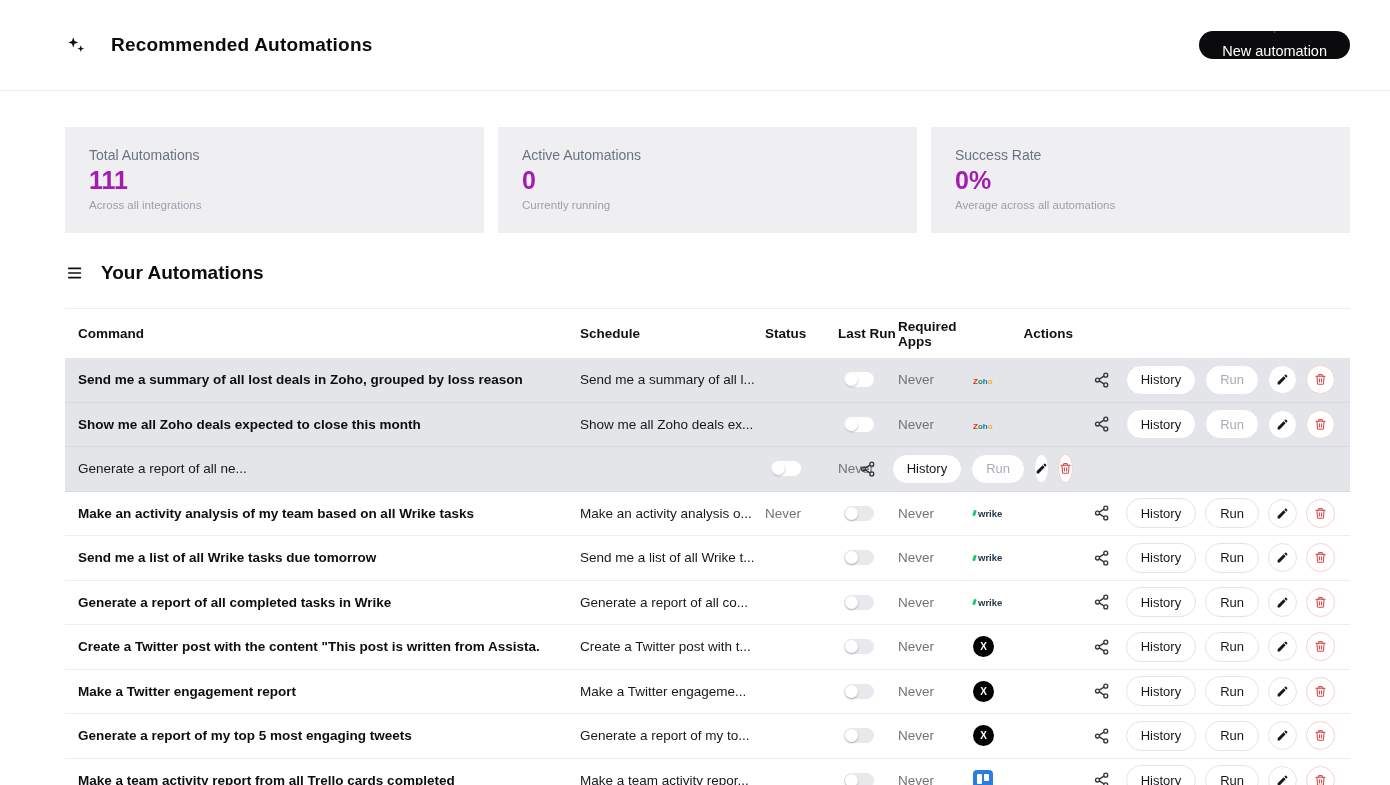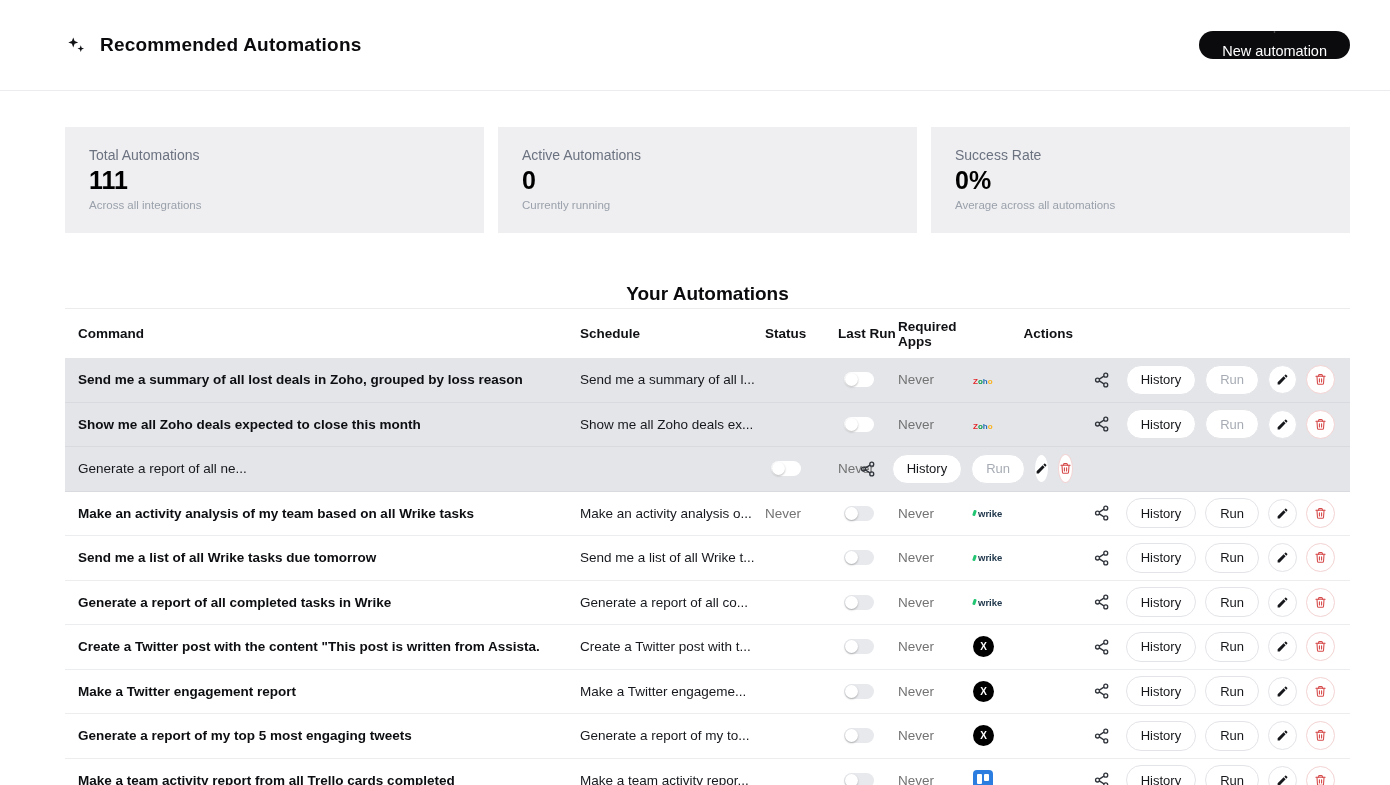--- a/index.html
+++ b/index.html
@@ -6,35 +6,35 @@
   html, body {
     width: 1390px; height: 785px; overflow: hidden;
     background: #ffffff; color: #0b0b0e;
     font-family: "Liberation Sans", sans-serif;
   }
   
   .page-header {
     display: flex; align-items: center; justify-content: space-between;
     height: 91px; padding: 0 40px 0 65px; border-bottom: 1px solid #ececee;
   }
-  .title-wrap { display: flex; align-items: center; gap: 13px; justify-content: flex-end; }
+  .title-wrap { display: flex; align-items: center; gap: 24px; justify-content: flex-end; }
   .page-title { font-size: 19px; font-weight: 700; letter-spacing: .2px; }
   .btn-new {
     display: flex; align-items: center; gap: 10px;
     background: #0b0b0e; color: #fff; border: none; border-radius: 24px;
     height: 28px; padding: 0 23px; font-size: 14.5px; font-family: inherit; cursor: pointer; flex-direction: column;
   }
   
   .stats { display: flex; gap: 14px; margin: 36px 40px 0 65px; }
   .stat-card { flex: 1; background: #efeff1; border-radius: 0; padding: 20px 24px; height: 106px; }
   .stat-label { font-size: 14px; color: #6b7280; }
-  .stat-value { font-size: 25px; font-weight: 700; margin-top: 3px; color: #000000; }
+  .stat-value { font-size: 25px; font-weight: 700; margin-top: 3px; color: #a21caf; }
   .stat-sub { font-size: 11.5px; color: #9aa1ab; margin-top: 4px; }
   
-  .section-head { display: flex; align-items: center; gap: 24px; margin: 26px 40px 0 65px; height: 28px; flex-direction: column; }
+  .section-head { display: flex; align-items: center; gap: 16px; margin: 26px 40px 0 65px; height: 28px; }
   .section-title { font-size: 19px; font-weight: 700; }
   
   .table-wrap { margin: 21px 40px 0 65px; border-top: 1px solid #ececee; }
   .thead, .row {
     display: grid;
     grid-template-columns: 502px 185px 73px 60px 75px 115px 1fr;
     align-items: center; padding-left: 13px;
   }
   .thead { height: 49px; font-size: 13.5px; font-weight: 700; color: #101114; }
   .th.actions { text-align: right; padding-right: 15px; }

